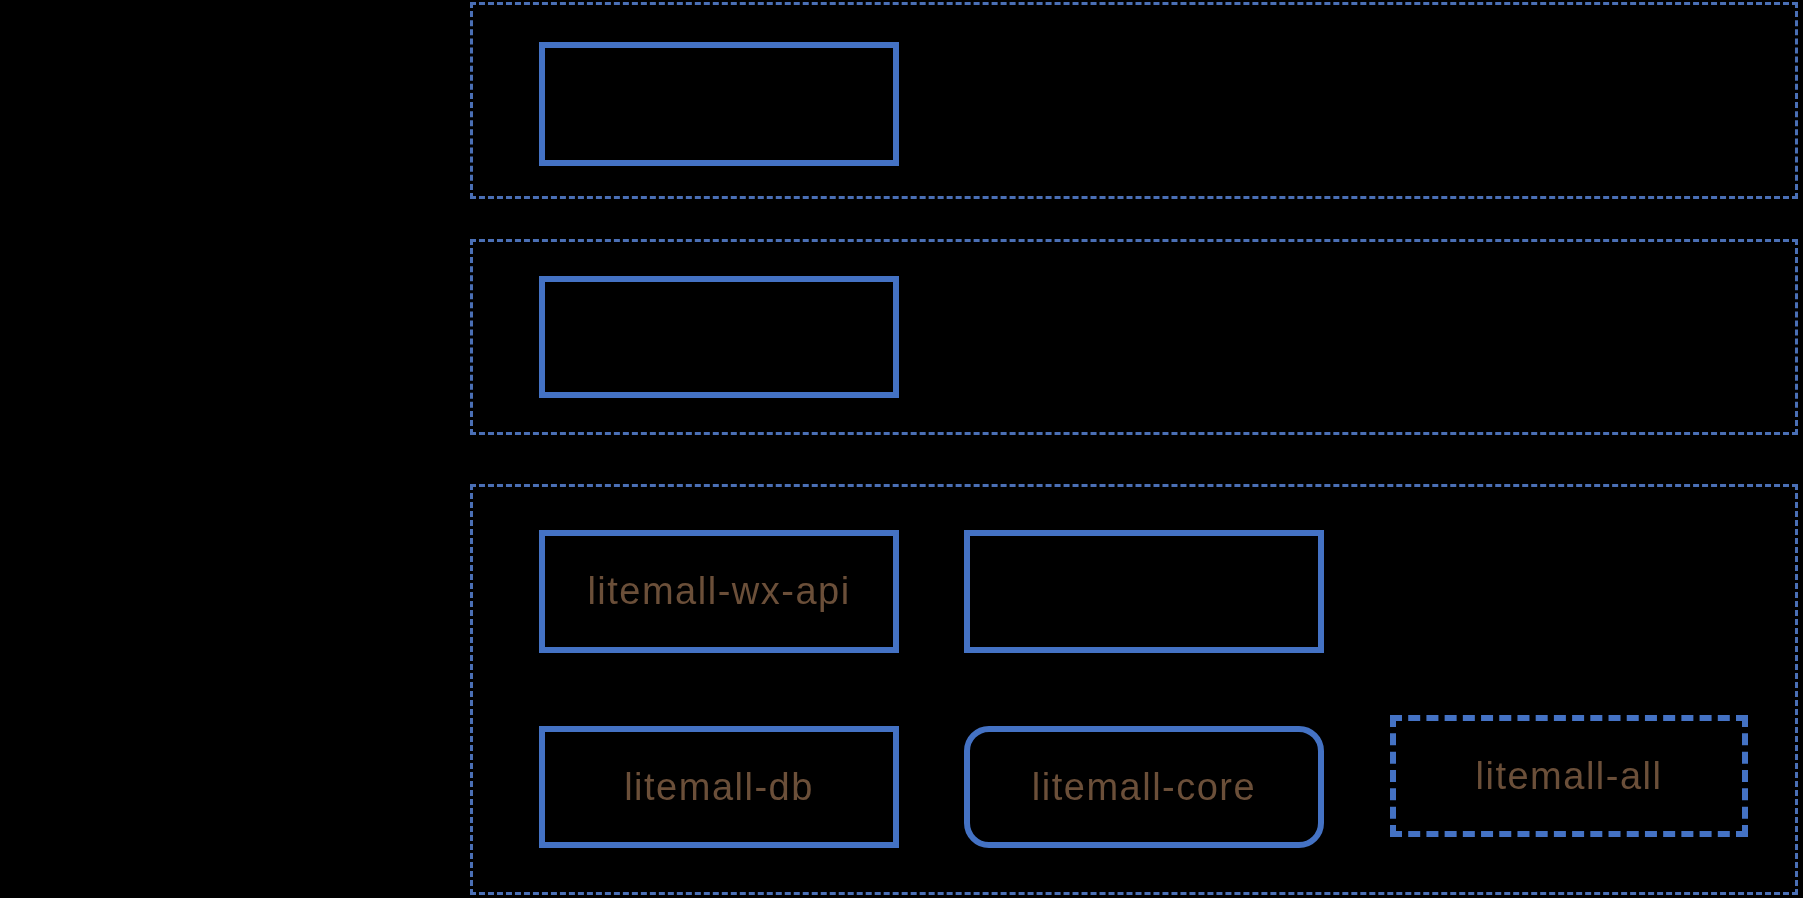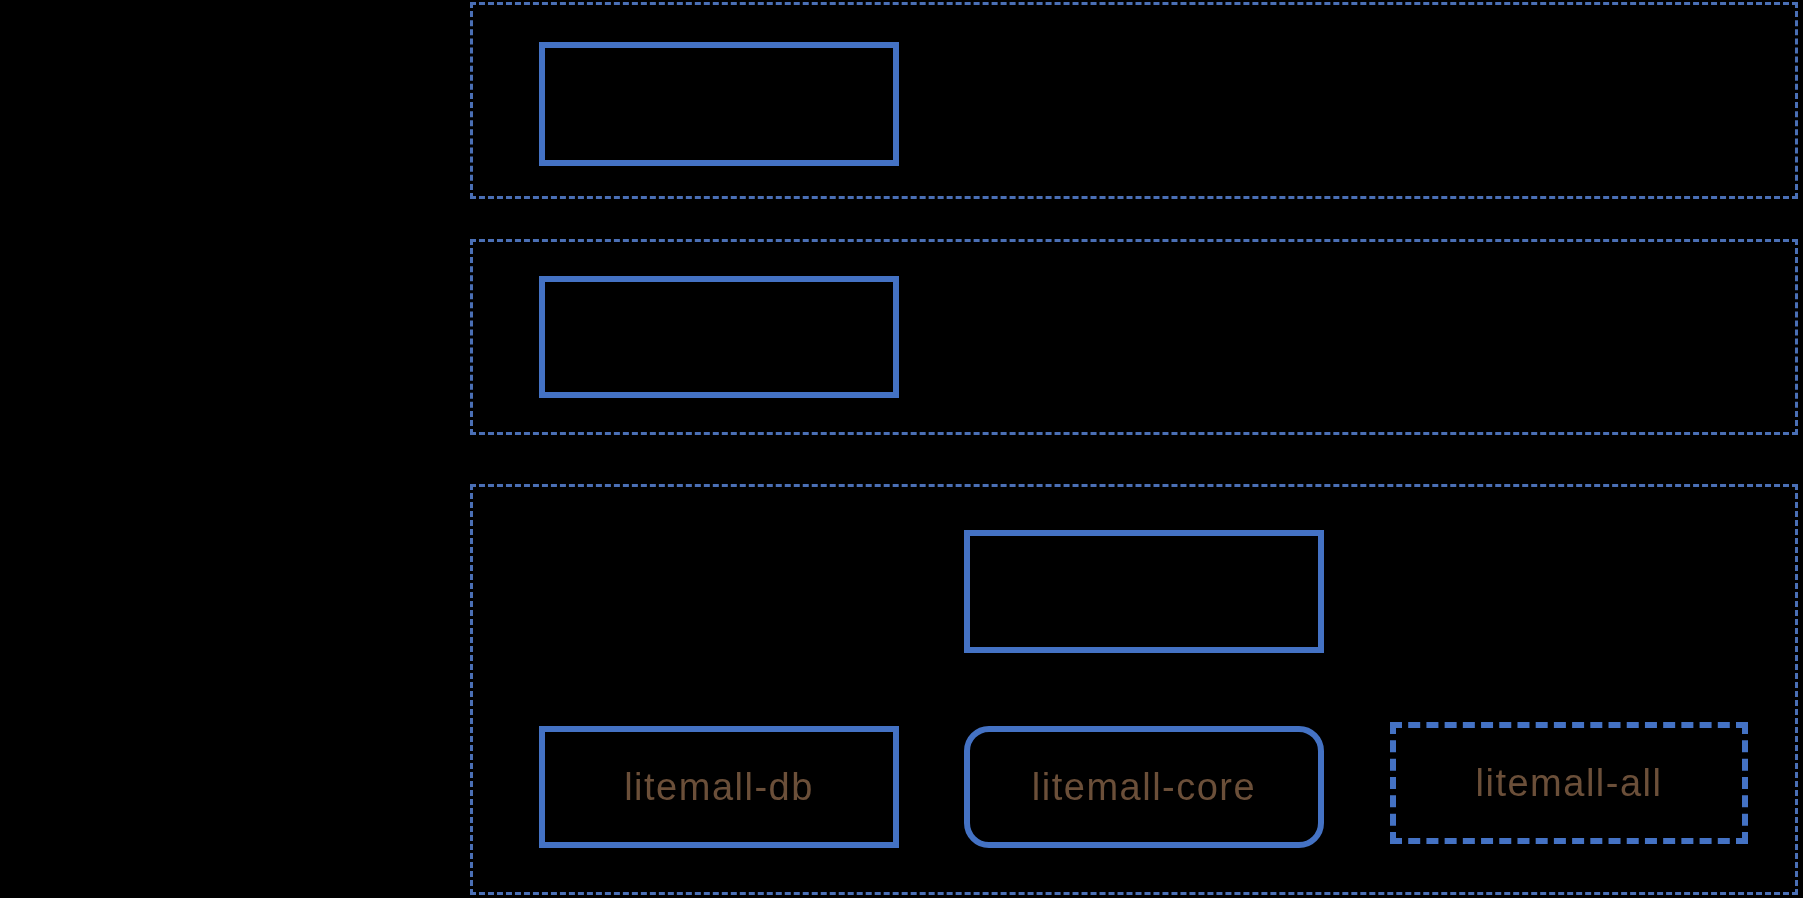--- a/index.html
+++ b/index.html
@@ -54,41 +54,44 @@
 
   
   .g1-box { left: 66px; top: 37px; height: 124px; }
   
   .g2-box { left: 66px; top: 34px; height: 122px; }
   
   .g3-wx    { left: 66px;  top: 43px;  height: 123px; }
   .g3-empty { left: 491px; top: 43px;  height: 123px; }
   .g3-db    { left: 66px;  top: 239px; height: 122px; }
   .g3-core  { left: 491px; top: 239px; height: 122px; border-radius: 25px; }
-  .g3-all   { left: 917px; top: 235px; height: 122px; }
+  .g3-all   { left: 917px; top: 228px; height: 122px; }
 </style>
 </head>
 <body>
 
 <div class="canvas">
 
   <div class="group group-1">
     <div class="box g1-box">
       <span class="box-label"></span>
     </div>
   </div>
 
   <div class="group group-2">
     <div class="box g2-box">
       <span class="box-label"></span>
     </div>
   </div>
 
   <div class="group group-3">
 
+    <div class="box g3-wx">
+      <span class="box-label">litemall-wx-api</span>
+    </div>
 
     <div class="box g3-empty">
       <span class="box-label"></span>
     </div>
 
     <div class="box g3-db">
       <span class="box-label">litemall-db</span>
     </div>
 
     <div class="box g3-core">

